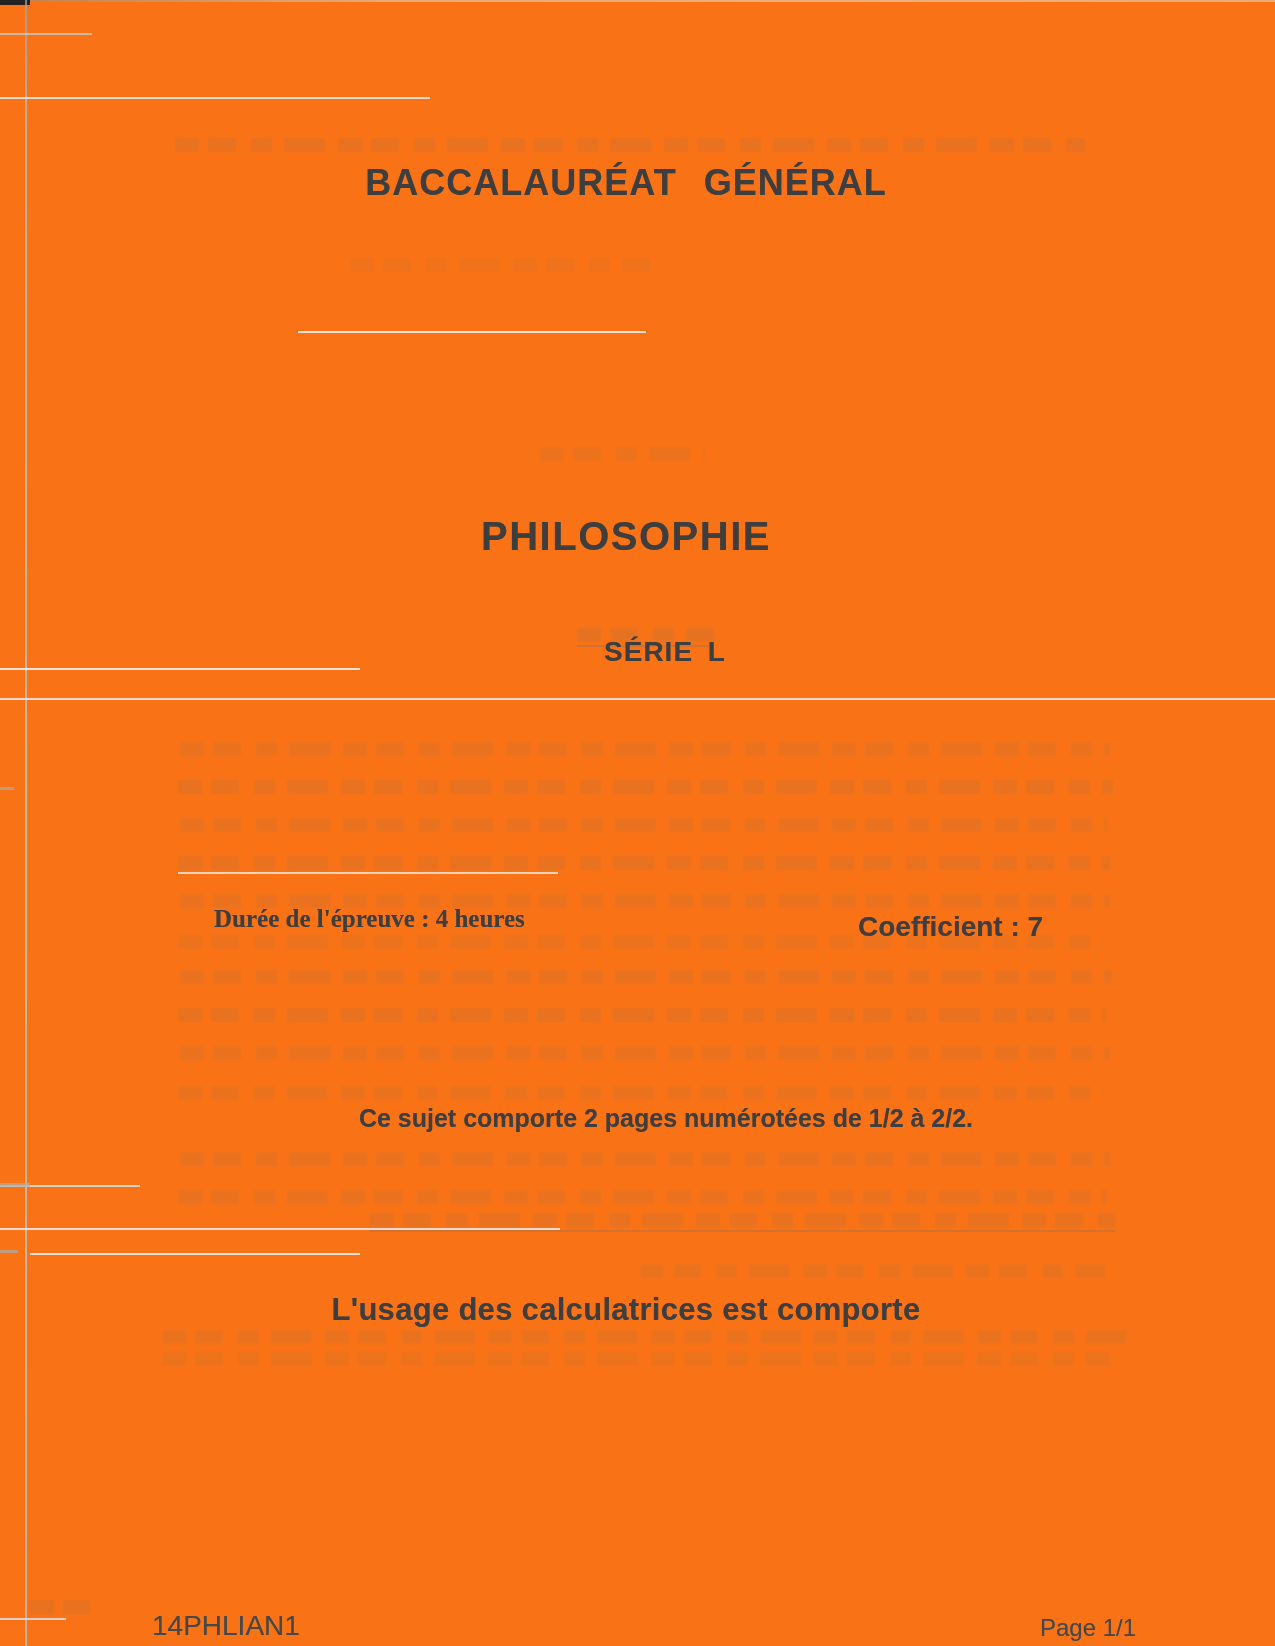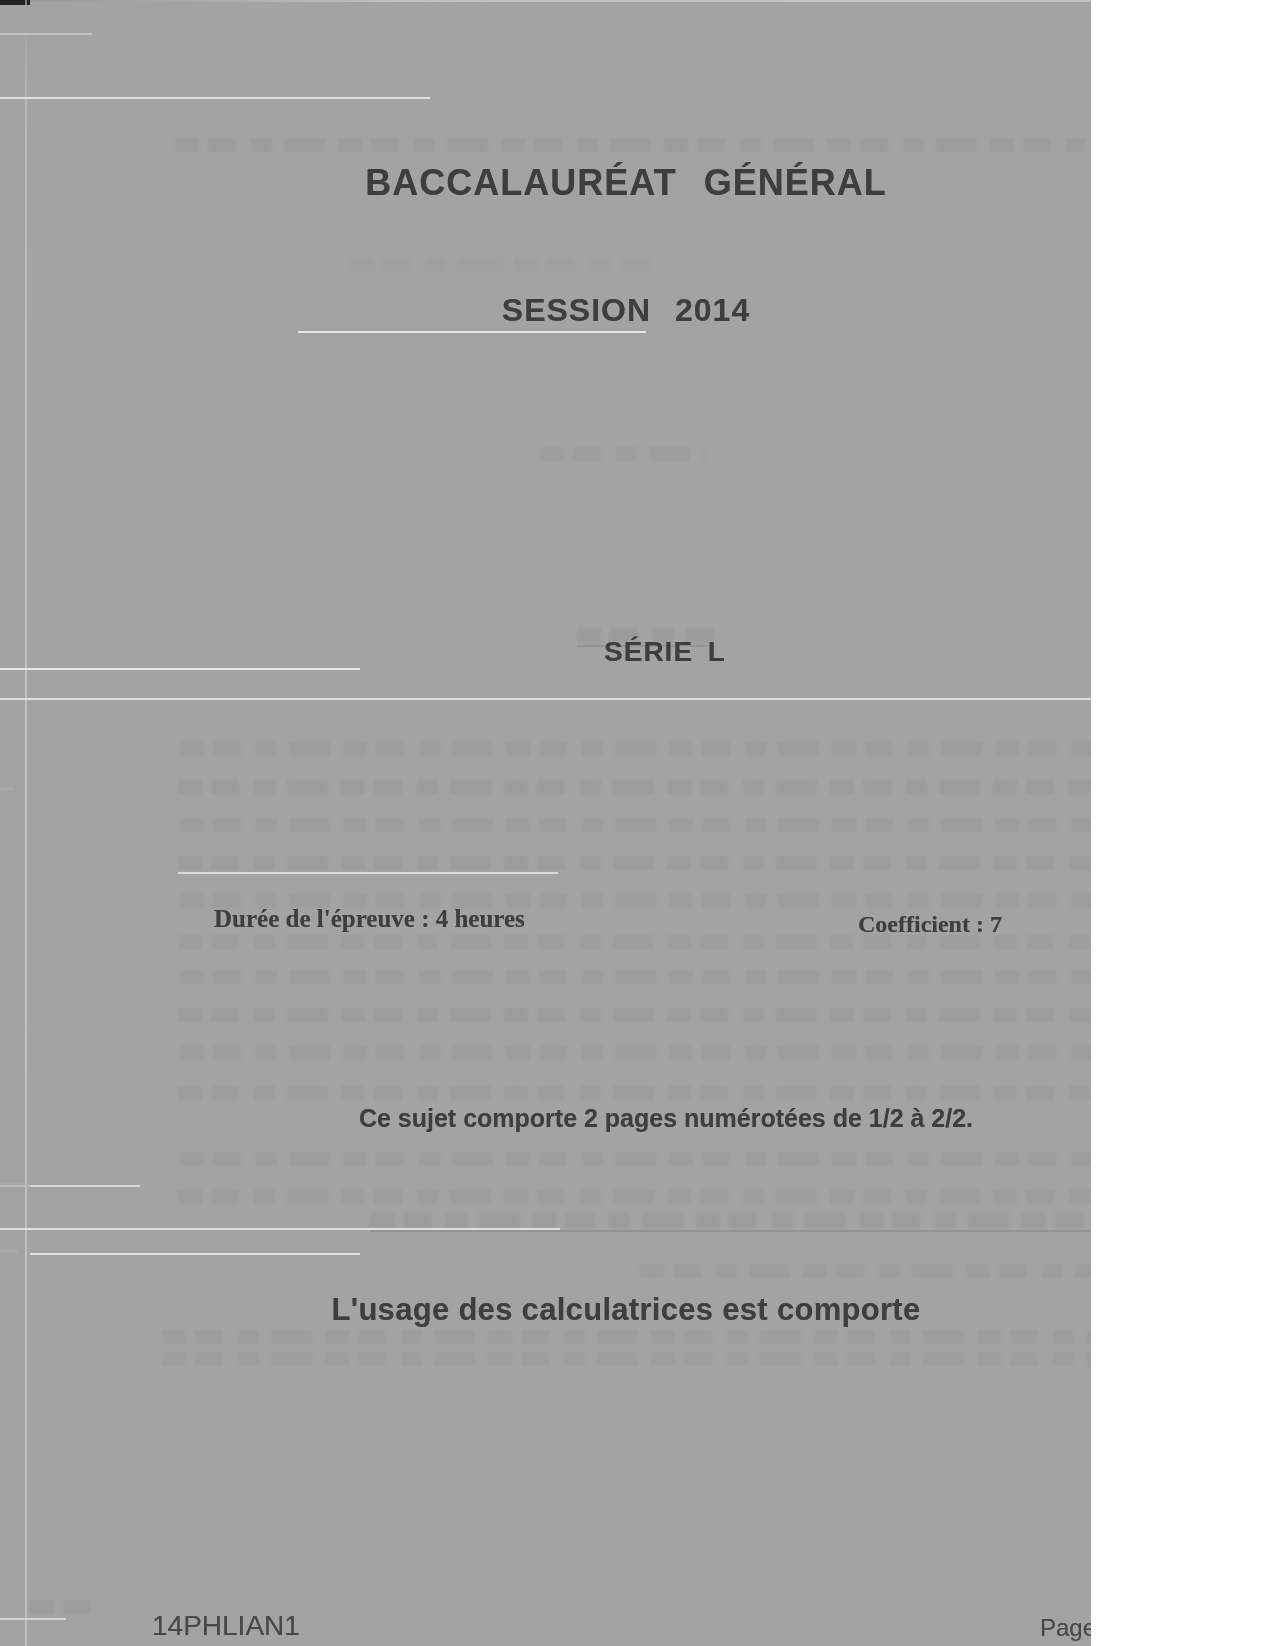--- a/index.html
+++ b/index.html
@@ -2,23 +2,23 @@
 <html><head>
 <meta charset="utf-8">
 <style>
   html, body {
     margin: 0;
     padding: 0;
     background: #ffffff;
   }
   .scan-page {
     position: relative;
-    width: 1091px;
+    width: 1275px;
     height: 1646px;
-    background: #a3a3a3;
+    background: #f97316;
     overflow: hidden;
     font-family: "Liberation Sans", sans-serif;
     color: #3e3e3e;
   }
   
   .printed {
     position: absolute;
     left: 0;
     width: 1252px;
     text-align: center;
@@ -26,22 +26,22 @@
     color: #3e3e3e;
     text-shadow: 0 0 0.6px rgba(70,70,70,0.55);
     white-space: nowrap;
   }
   .t-title       { top: 162px; font-size: 36px; letter-spacing: 1px;  word-spacing: 16px; }
   .t-session     { top: 292px; font-size: 32px; letter-spacing: 1px;  word-spacing: 14px; }
   .t-subject     { top: 514px; font-size: 40px; letter-spacing: 1.5px; }
   .t-series      { top: 636px; font-size: 28px; letter-spacing: 1px;  word-spacing: 6px; padding-left: 39px; }
   .t-duration    { position: absolute; top: 905px; left: 214px; font-size: 25px; font-weight: bold;
                    text-shadow: 0 0 0.6px rgba(70,70,70,0.55); white-space: nowrap; font-family: Liberation Serif, serif; }
-  .t-coefficient { position: absolute; top: 911px; left: 858px; font-size: 24px; font-weight: bold;
-                   text-shadow: 0 0 0.6px rgba(70,70,70,0.55); white-space: nowrap; font-family: Liberation Serif, serif; }
+  .t-coefficient { position: absolute; top: 911px; left: 858px; font-size: 28px; font-weight: bold;
+                   text-shadow: 0 0 0.6px rgba(70,70,70,0.55); white-space: nowrap; }
   .t-pages       { top: 1104px; font-size: 25px; margin-left: 40px; }
   .t-calculator  { top: 1292px; font-size: 31px; letter-spacing: 0.3px; }
   .t-footer-ref  { position: absolute; top: 1610px; left: 152px; font-size: 28px; font-weight: normal;
                    color: #474747; text-shadow: 0 0 0.5px rgba(80,80,80,0.5); white-space: nowrap; }
   .t-footer-page { position: absolute; top: 1614px; left: 1040px; font-size: 24px; font-weight: normal;
                    color: #474747; text-shadow: 0 0 0.5px rgba(80,80,80,0.5); white-space: nowrap; }
 
   
   .ghost {
     position: absolute;
@@ -127,21 +127,21 @@
       <div class="ghost" style="top: 1190px; left: 178px; width: 928px; opacity: 0.1;"></div>
       <div class="ghost" style="top: 1213px; left: 370px; width: 745px; opacity: 0.11;"></div>
       <div class="ghost-underline" style="top: 1230px; left: 370px; width: 745px;"></div>
       <div class="ghost" style="top: 1264px; left: 640px; width: 465px; opacity: 0.09;"></div>
       <div class="ghost" style="top: 1330px; left: 162px; width: 968px; opacity: 0.09;"></div>
       <div class="ghost" style="top: 1352px; left: 162px; width: 948px; opacity: 0.08;"></div>
       <div class="ghost" style="top: 1600px; left: 30px; width: 60px; opacity: 0.12;"></div>
     </div>
 
   <div class="printed t-title">BACCALAURÉAT GÉNÉRAL</div>
-  <div class="printed t-session">SESSION 2014</div>
+  <div class="printed t-subject">PHILOSOPHIE</div>
   <div class="printed t-series">SÉRIE L</div>
 
   <div class="t-duration">Durée de l'épreuve : 4 heures</div>
   <div class="t-coefficient">Coefficient : 7</div>
 
   <div class="printed t-pages">Ce sujet comporte 2 pages numérotées de 1/2 à 2/2.</div>
   <div class="printed t-calculator">L'usage des calculatrices est comporte</div>
 
   <div class="t-footer-ref">14PHLIAN1</div>
   <div class="t-footer-page">Page 1/1</div>

